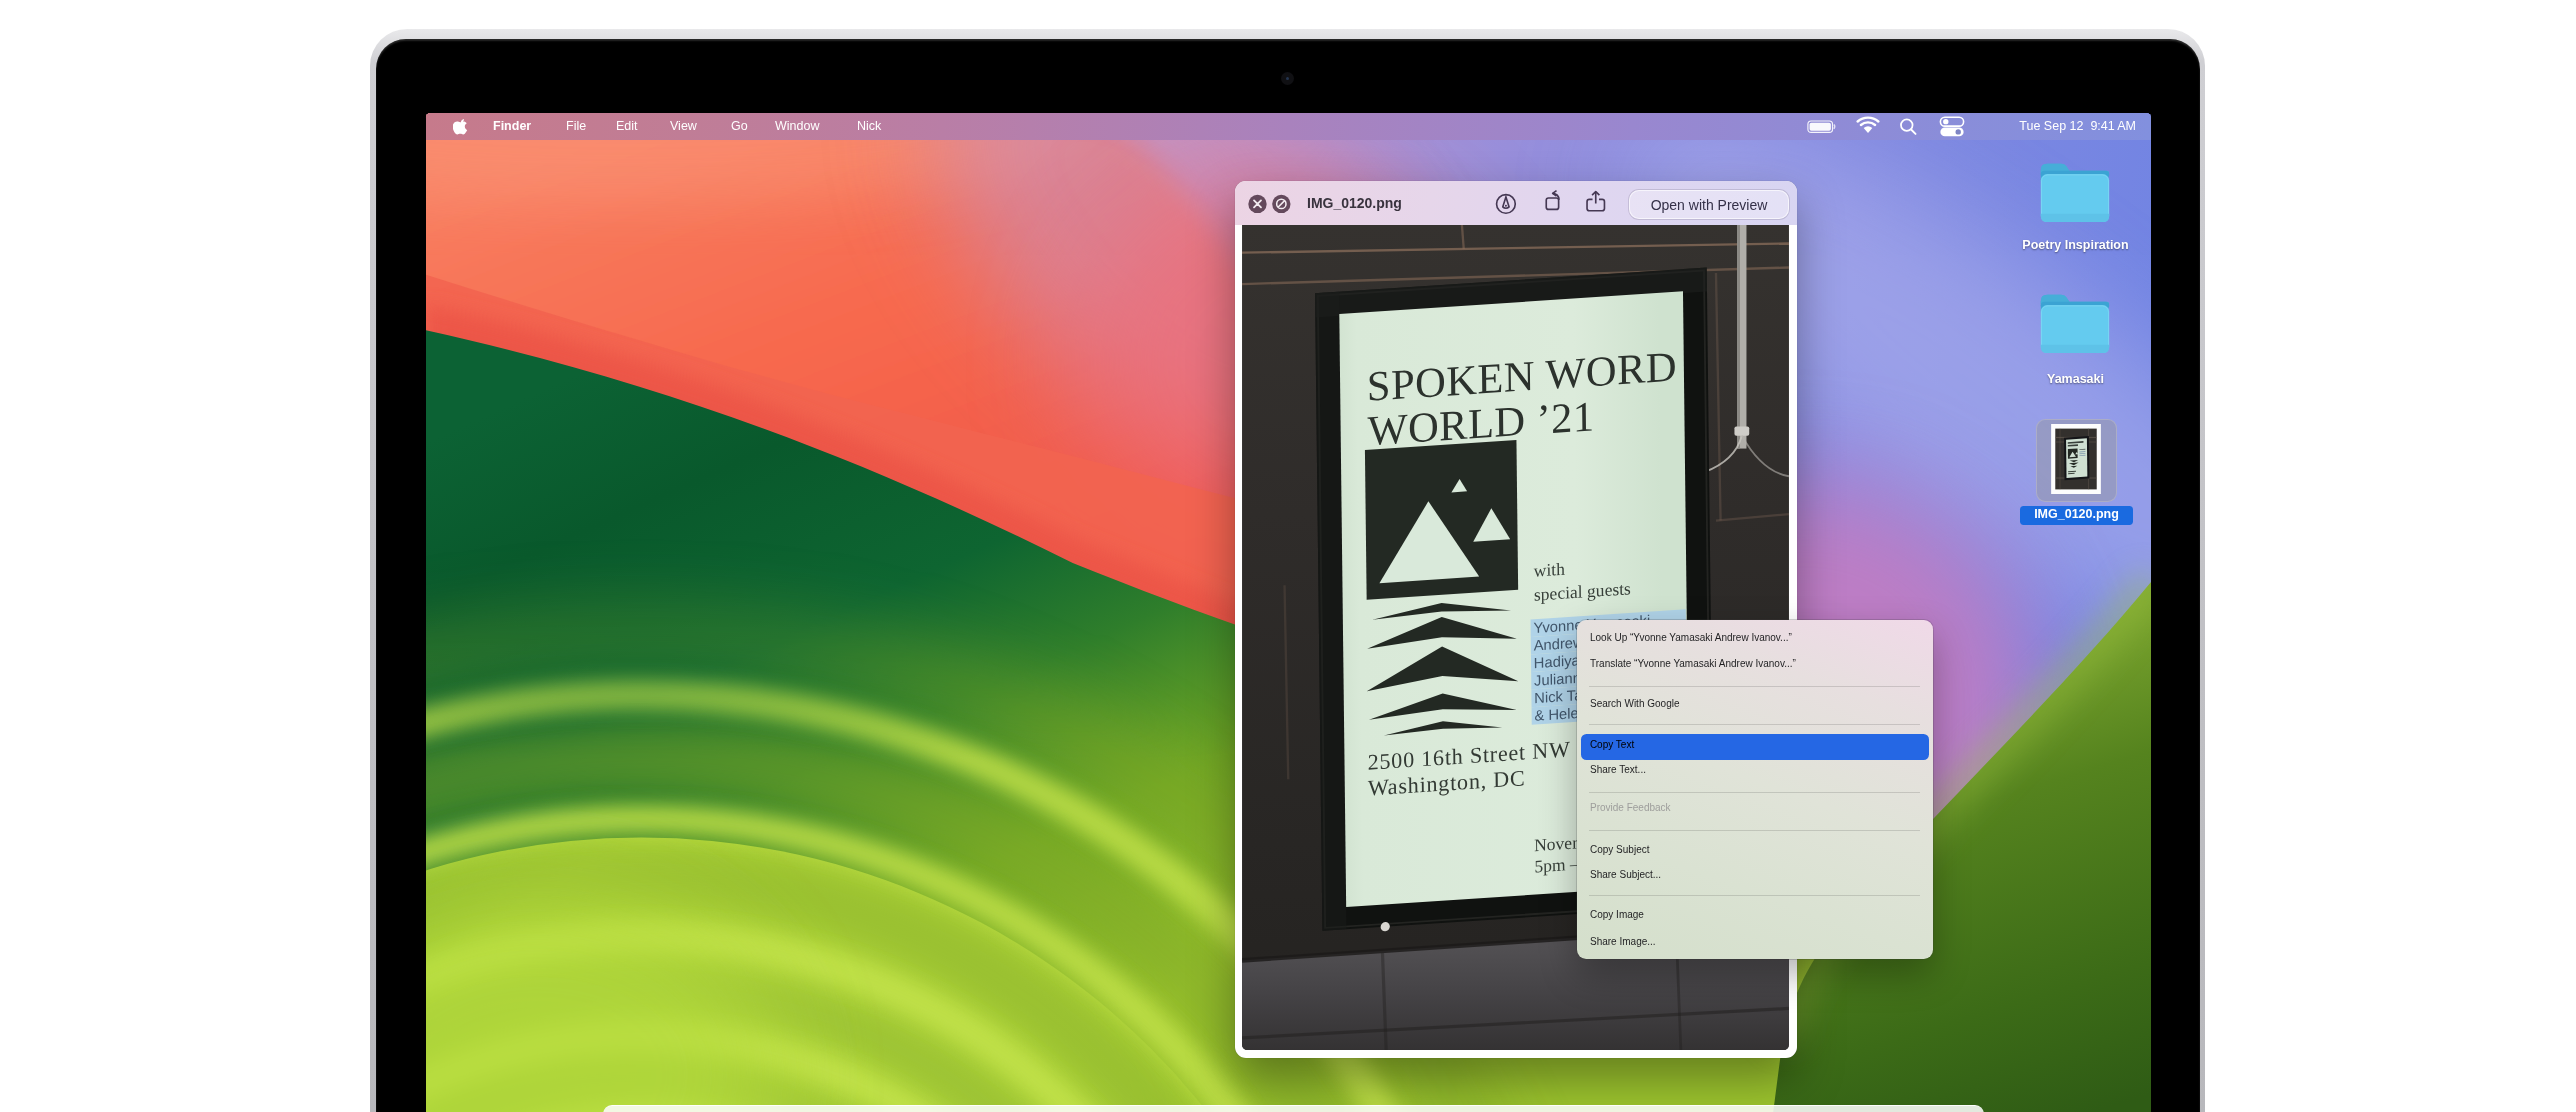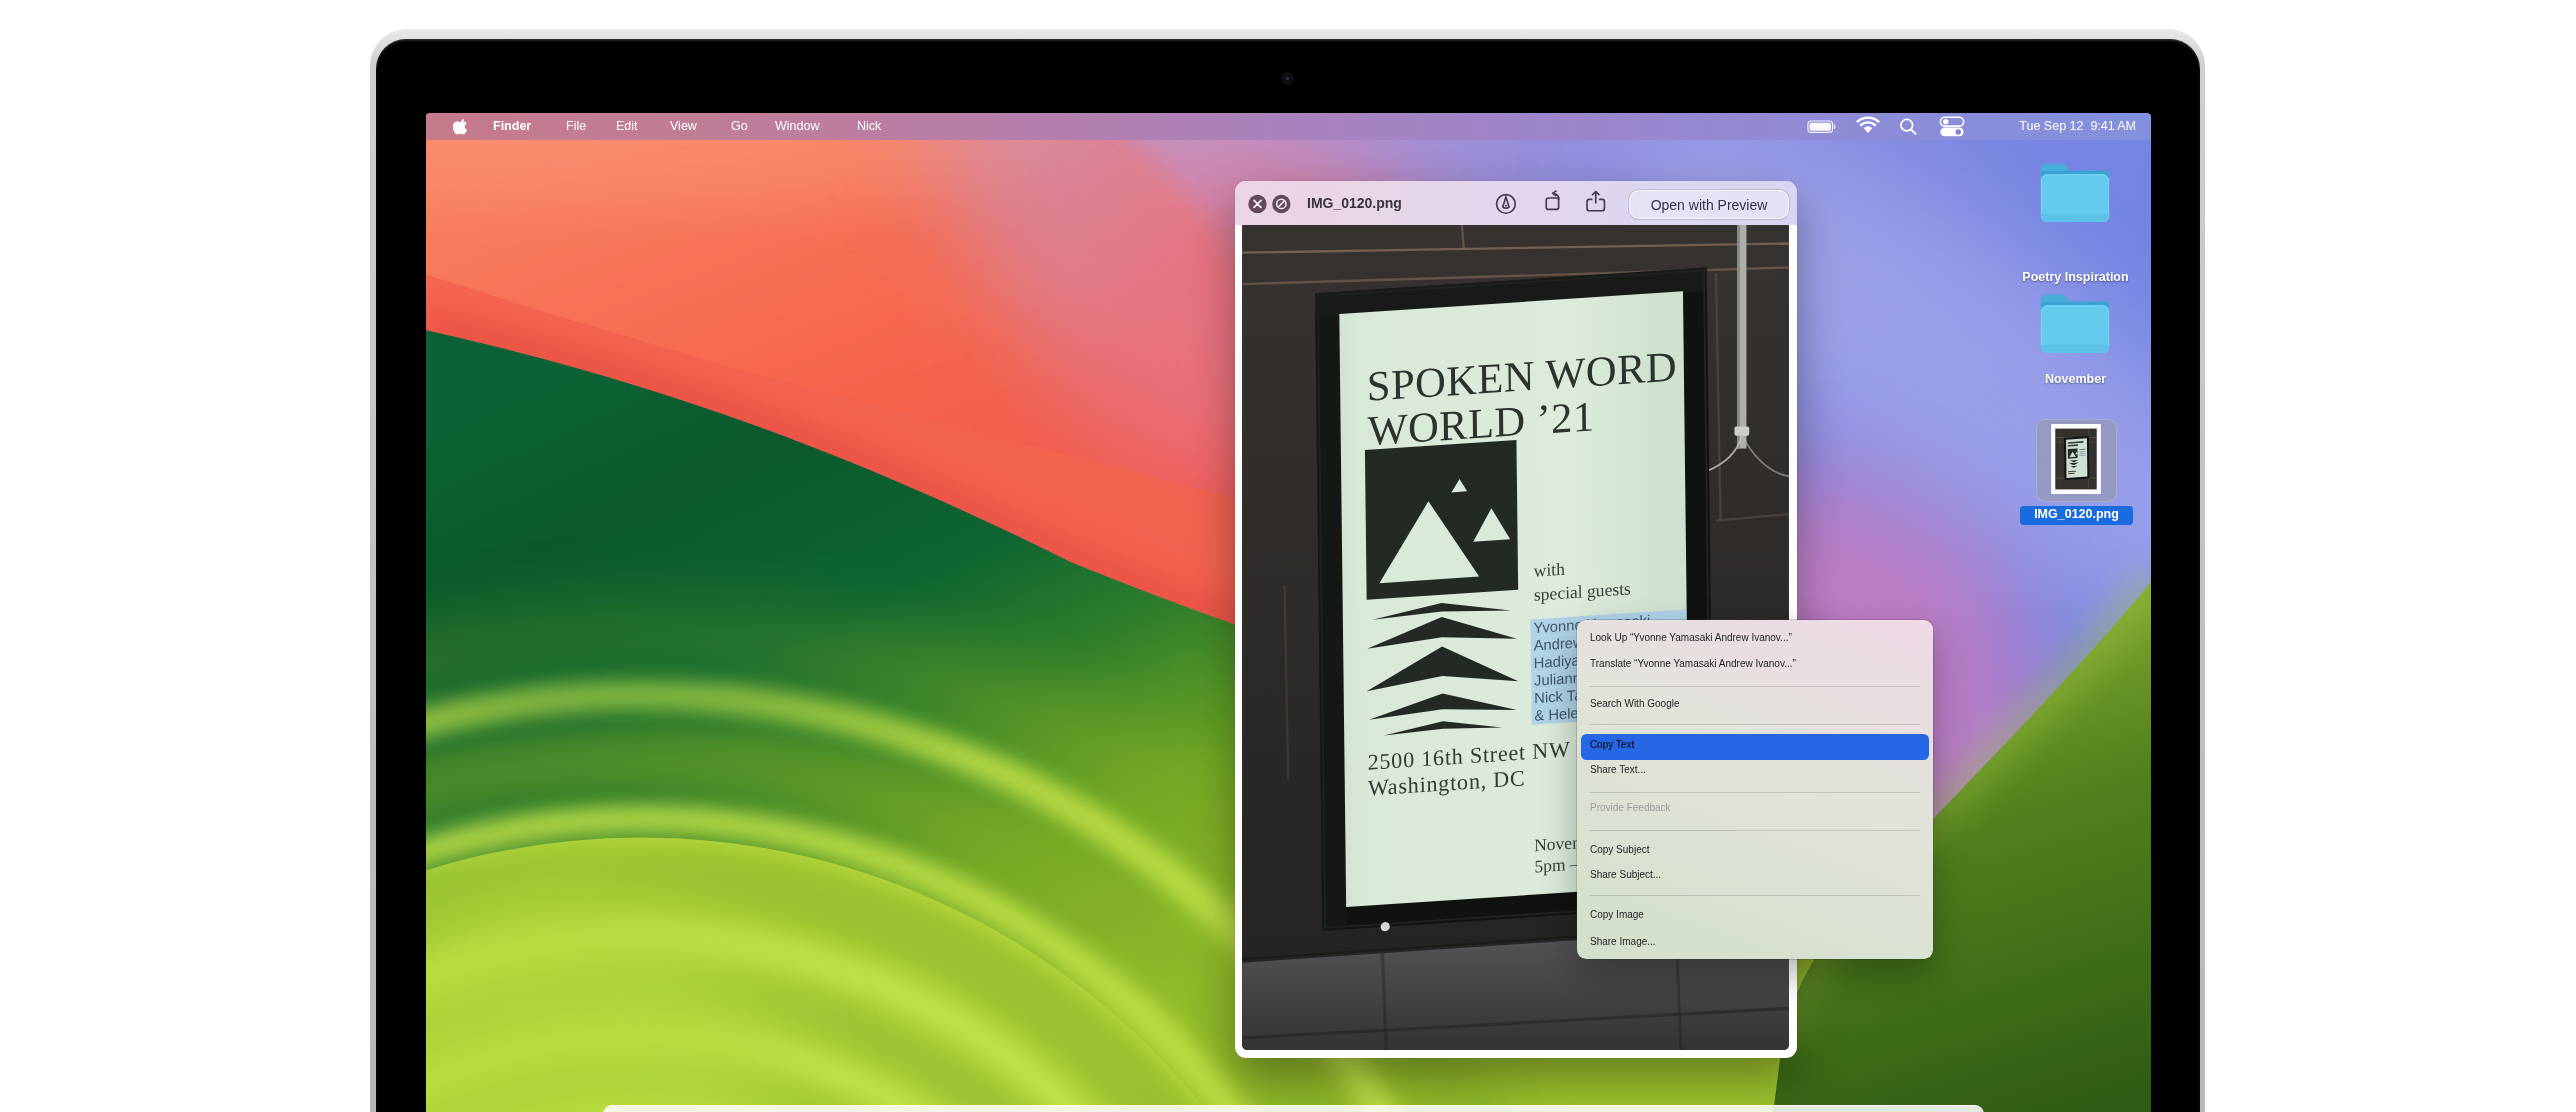--- a/index.html
+++ b/index.html
@@ -198,30 +198,30 @@
     <span id="clock">Tue Sep 12&nbsp;&nbsp;9:41 AM</span>
   </div>
   <svg width="74" height="63" viewBox="0 0 80 68" style="position:absolute;left:1612px;top:48px;">
     <path d="M3,10 q0,-7 7,-7 L25,3 q4,0 6,3.5 L34,11 L3,22 Z" fill="#46aed8"></path>
     <path d="M3,13 L77,13 q0,-2.5 -2.5,-2.5 L34,10.5 L31,6 q-2,-3 -6,-3 L10,3 q-7,0 -7,7 Z" fill="#46aed8"></path>
     <rect x="3" y="10.5" width="74" height="8" rx="4" fill="#3ba3d3"></rect>
     <rect x="3" y="14" width="74" height="52" rx="7" fill="#64cbef"></rect>
     <rect x="3.8" y="15" width="72.4" height="50" rx="6.5" fill="none" stroke="#8adcf6" stroke-width="1" opacity="0.6"></rect>
     <path d="M3,57 L77,57 L77,59 q0,7 -7,7 L10,66 q-7,0 -7,-7 Z" fill="#5ec2e8"></path>
   </svg>
-  <div class="iconlabel" style="left:1557px;top:125px;margin-top:32px;">Poetry Inspiration</div>
+  <div class="iconlabel" style="left:1557px;top:125px;">Poetry Inspiration</div>
   <svg width="74" height="63" viewBox="0 0 80 68" style="position:absolute;left:1612px;top:179px;">
     <path d="M3,10 q0,-7 7,-7 L25,3 q4,0 6,3.5 L34,11 L3,22 Z" fill="#46aed8"></path>
     <path d="M3,13 L77,13 q0,-2.5 -2.5,-2.5 L34,10.5 L31,6 q-2,-3 -6,-3 L10,3 q-7,0 -7,7 Z" fill="#46aed8"></path>
     <rect x="3" y="10.5" width="74" height="8" rx="4" fill="#3ba3d3"></rect>
     <rect x="3" y="14" width="74" height="52" rx="7" fill="#64cbef"></rect>
     <rect x="3.8" y="15" width="72.4" height="50" rx="6.5" fill="none" stroke="#8adcf6" stroke-width="1" opacity="0.6"></rect>
     <path d="M3,57 L77,57 L77,59 q0,7 -7,7 L10,66 q-7,0 -7,-7 Z" fill="#5ec2e8"></path>
   </svg>
-  <div class="iconlabel" style="left:1557px;top:259px;">November</div>
+  <div class="iconlabel" style="left:1557px;top:259px;">Yamasaki</div>
   <div style="position:absolute;left:1610px;top:306px;width:81px;height:83px;border-radius:9.2px;
     background:rgba(150,152,168,0.55);border:0.9px solid rgba(190,190,200,0.55);"></div>
   <svg width="50" height="70" viewBox="0 0 54 76" style="position:absolute;left:1625px;top:311px;">
     <rect x="0" y="0" width="54" height="76" fill="#fdfdfd"></rect>
     <rect x="4.5" y="5" width="45" height="66" fill="#33302d"></rect>
     <rect x="4.5" y="14" width="45" height="1.3" fill="#6a5f55" opacity="0.6"></rect>
     <rect x="4.5" y="19" width="45" height="1.1" fill="#6a5f55" opacity="0.45"></rect>
     <rect x="40" y="5" width="1.2" height="66" fill="#6a5f55" opacity="0.4"></rect>
     <rect x="9" y="5" width="1.2" height="66" fill="#6a5f55" opacity="0.3"></rect>
     <rect x="4.5" y="58" width="45" height="1.3" fill="#6a5f55" opacity="0.5"></rect>

